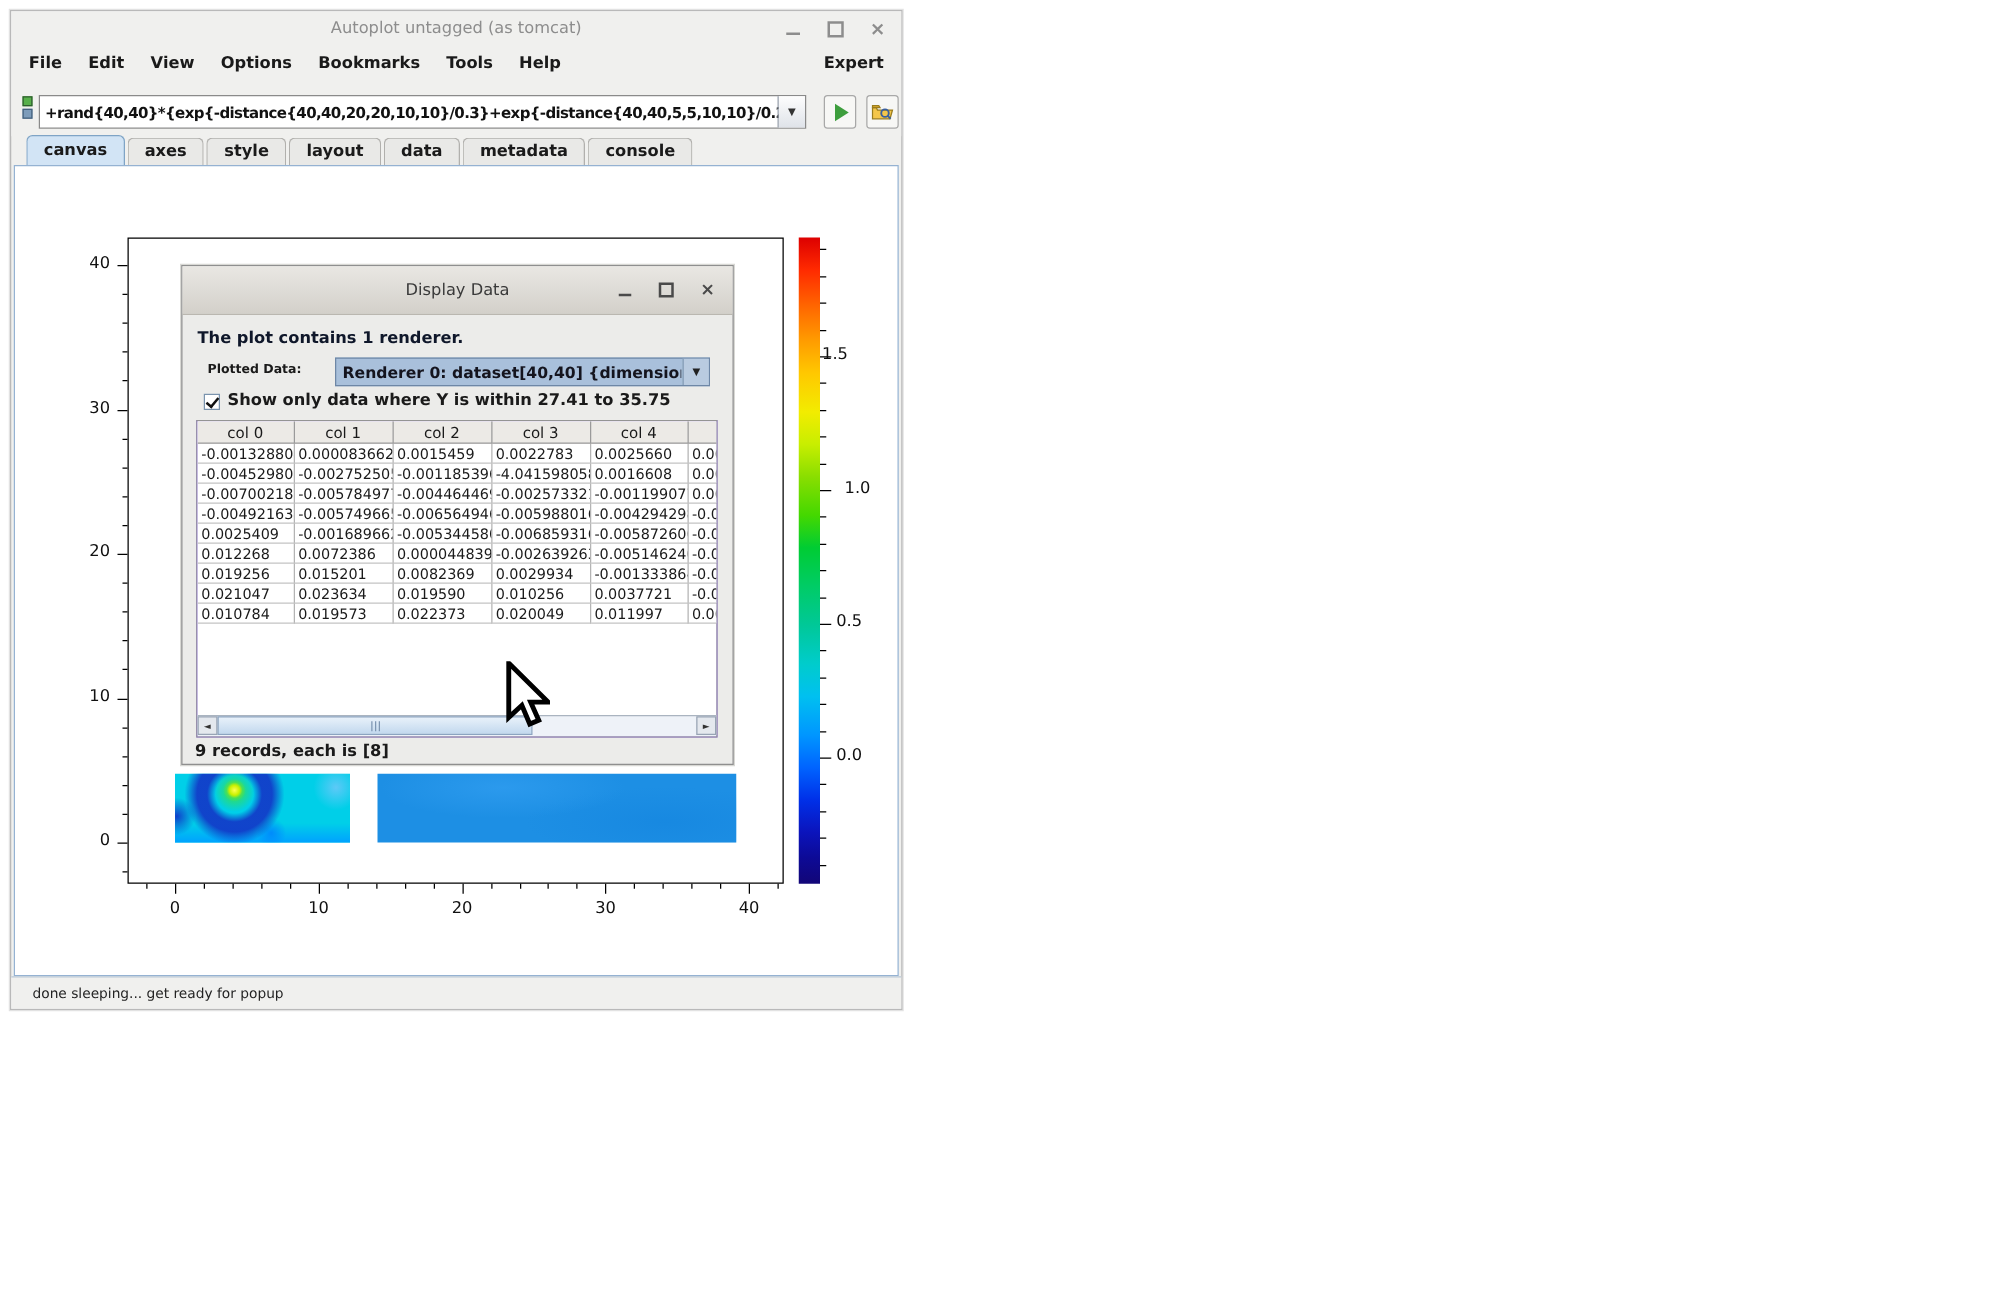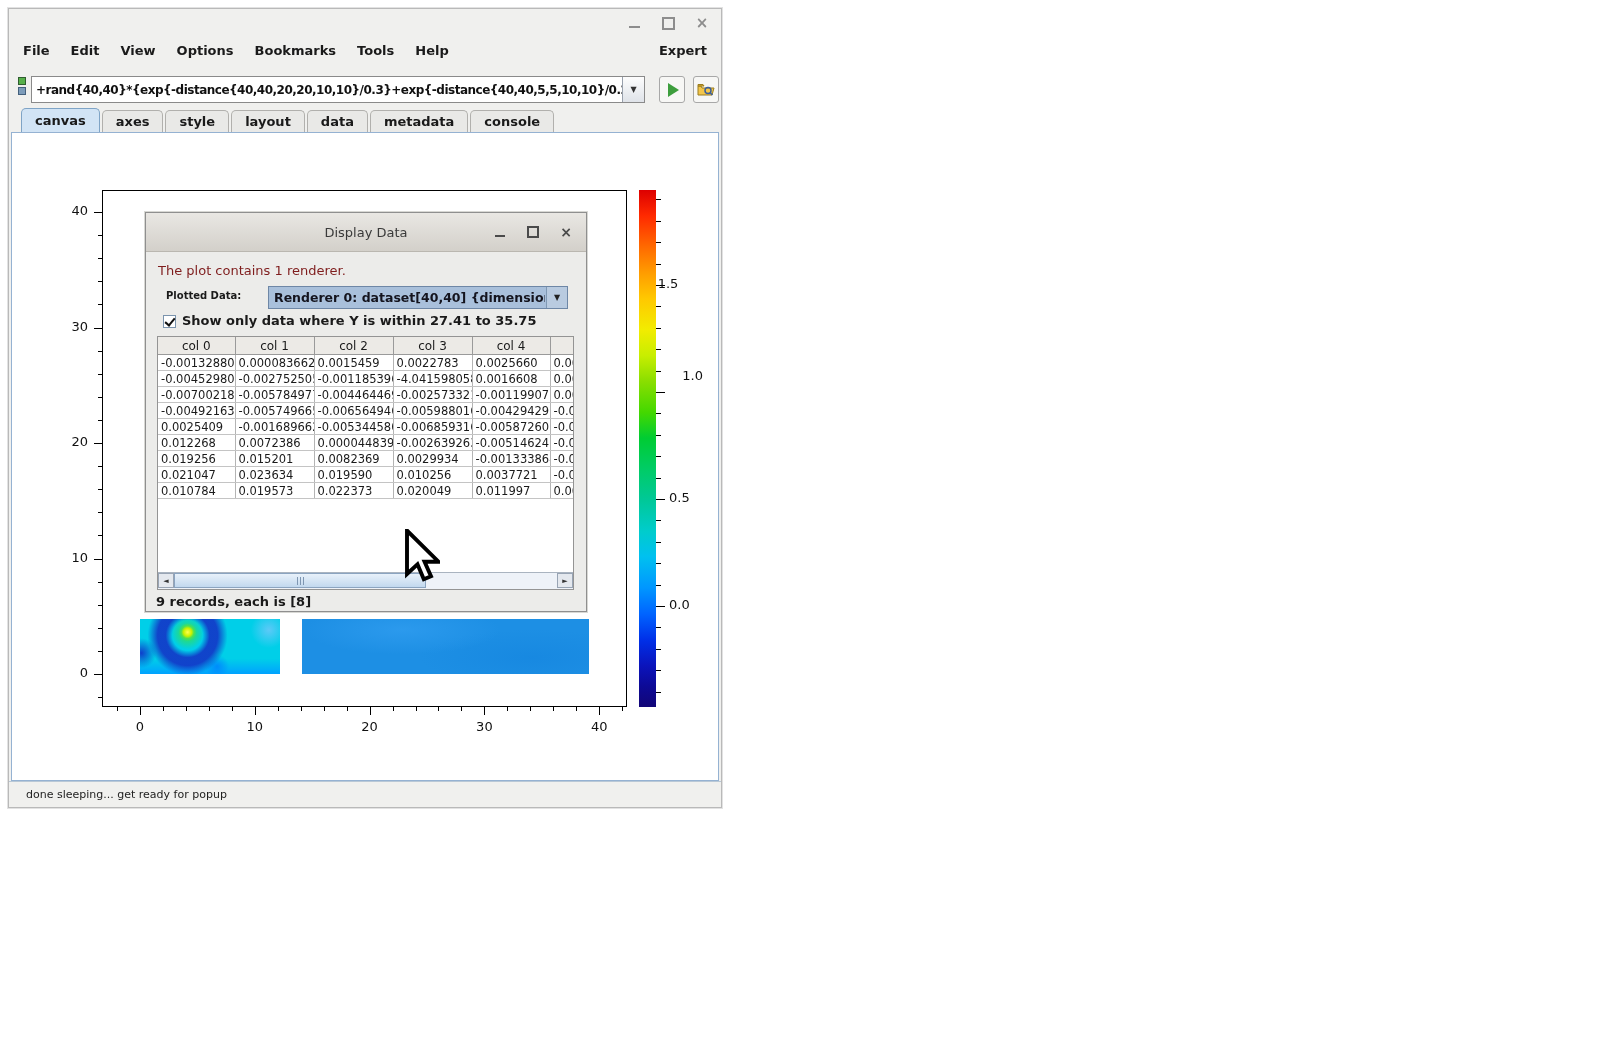--- a/index.html
+++ b/index.html
@@ -85,21 +85,21 @@
           border:1px solid #8f8f8f;box-shadow:0 0 0 1px #d8d8d4;box-sizing:border-box;}
   #dlg-titlebar{position:absolute;left:0;top:0;right:0;height:38px;
           background:linear-gradient(#e9e7e3,#d3d0ca);border-bottom:1px solid #bab7b0;}
   #dlg-title{position:absolute;left:0;right:0;top:12px;text-align:center;font-size:13px;color:#3a3a3a;}
   #dlg-controls{position:absolute;right:12px;top:10px;display:flex;gap:17px;align-items:center;height:18px;}
   .dlgbtn{width:16px;height:16px;display:flex;align-items:center;justify-content:center;cursor:default;}
   .dlg-min{width:10px;height:2px;background:#4a4a4a;margin-top:7px;}
   .dlg-max{width:8px;height:8px;border:2px solid #4a4a4a;}
   .dlg-x{font-size:14px;font-weight:bold;color:#4a4a4a;line-height:1;}
 
-  #dlg-intro{position:absolute;left:12px;top:50px;font-size:13px;font-weight:normal;color:#7f1d1d;}
+  #dlg-intro{position:absolute;left:12px;top:50px;font-size:13px;font-weight:bold;color:#0f172a;}
   #dlg-plabel{position:absolute;left:20px;top:77px;font-size:10px;font-weight:bold;}
   #dlg-combo{position:absolute;left:122px;top:73px;width:300px;height:23px;background:#a9c0db;
              border:1px solid #6e87a6;box-sizing:border-box;cursor:default;}
   #dlg-combo-text{position:absolute;left:5px;top:3px;right:22px;font-size:12.5px;font-weight:bold;color:#14141e;
                   white-space:nowrap;overflow:hidden;}
   #dlg-combo-arrow{position:absolute;right:0;top:0;width:20px;height:100%;border-left:1px solid #8099b4;
                    background:#b9cbe0;display:flex;align-items:center;justify-content:center;font-size:8px;color:#222;}
   #dlg-checkbox{position:absolute;left:17px;top:102px;width:13px;height:13px;background:#fff;
                 border:1px solid #7a93ad;box-sizing:border-box;cursor:default;}
   .checkmark{position:absolute;left:3px;top:0px;width:4px;height:8px;border-right:2px solid #111;
@@ -129,20 +129,21 @@
 
   #cursor{position:absolute;left:392px;top:396px;pointer-events:none;}
 </style>
 </head>
 <body>
 <div id="screen">
 
 <div id="app-window">
 
   <div id="titlebar">
+    <span id="win-title">Autoplot untagged (as tomcat)</span>
     <div id="win-controls">
       <div class="winbtn">
             <div class="glyph-min"></div>
           </div>
       <div class="winbtn">
             <div class="glyph-max"></div>
           </div>
       <div class="winbtn">
             <span class="glyph-x">×</span>
           </div>
@@ -251,21 +252,21 @@
           <div class="tick" style="left: 86px; top: 263.8px; width: 4px; height: 1px;"></div>
           <div class="tick" style="left: 86px; top: 240.7px; width: 4px; height: 1px;"></div>
           <div class="tick" style="left: 86px; top: 217.6px; width: 4px; height: 1px;"></div>
           <div class="tick" style="left: 86px; top: 171.4px; width: 4px; height: 1px;"></div>
           <div class="tick" style="left: 86px; top: 148.3px; width: 4px; height: 1px;"></div>
           <div class="tick" style="left: 86px; top: 125.2px; width: 4px; height: 1px;"></div>
           <div class="tick" style="left: 86px; top: 102.1px; width: 4px; height: 1px;"></div>
           <div class="tick" style="left: 644px; top: 152px; width: 9px; height: 1px;"></div>
           <div class="axis-label" style="left: 639px; top: 143px; width: 34px; text-align: center;">1.5</div>
           <div class="tick" style="left: 644px; top: 259px; width: 9px; height: 1px;"></div>
-          <div class="axis-label" style="left: 657px; top: 235px; width: 34px; text-align: right;">1.0</div>
+          <div class="axis-label" style="left: 657px; top: 250px; width: 34px; text-align: center;">1.0</div>
           <div class="tick" style="left: 644px; top: 366px; width: 9px; height: 1px;"></div>
           <div class="axis-label" style="left: 657px; top: 357px; width: 34px; text-align: left;">0.5</div>
           <div class="tick" style="left: 644px; top: 473px; width: 9px; height: 1px;"></div>
           <div class="axis-label" style="left: 657px; top: 464px; width: 34px; text-align: left;">0.0</div>
           <div class="tick" style="left: 644px; top: 558.6px; width: 5px; height: 1px;"></div>
           <div class="tick" style="left: 644px; top: 537.2px; width: 5px; height: 1px;"></div>
           <div class="tick" style="left: 644px; top: 515.8px; width: 5px; height: 1px;"></div>
           <div class="tick" style="left: 644px; top: 494.4px; width: 5px; height: 1px;"></div>
           <div class="tick" style="left: 644px; top: 451.6px; width: 5px; height: 1px;"></div>
           <div class="tick" style="left: 644px; top: 430.2px; width: 5px; height: 1px;"></div>

